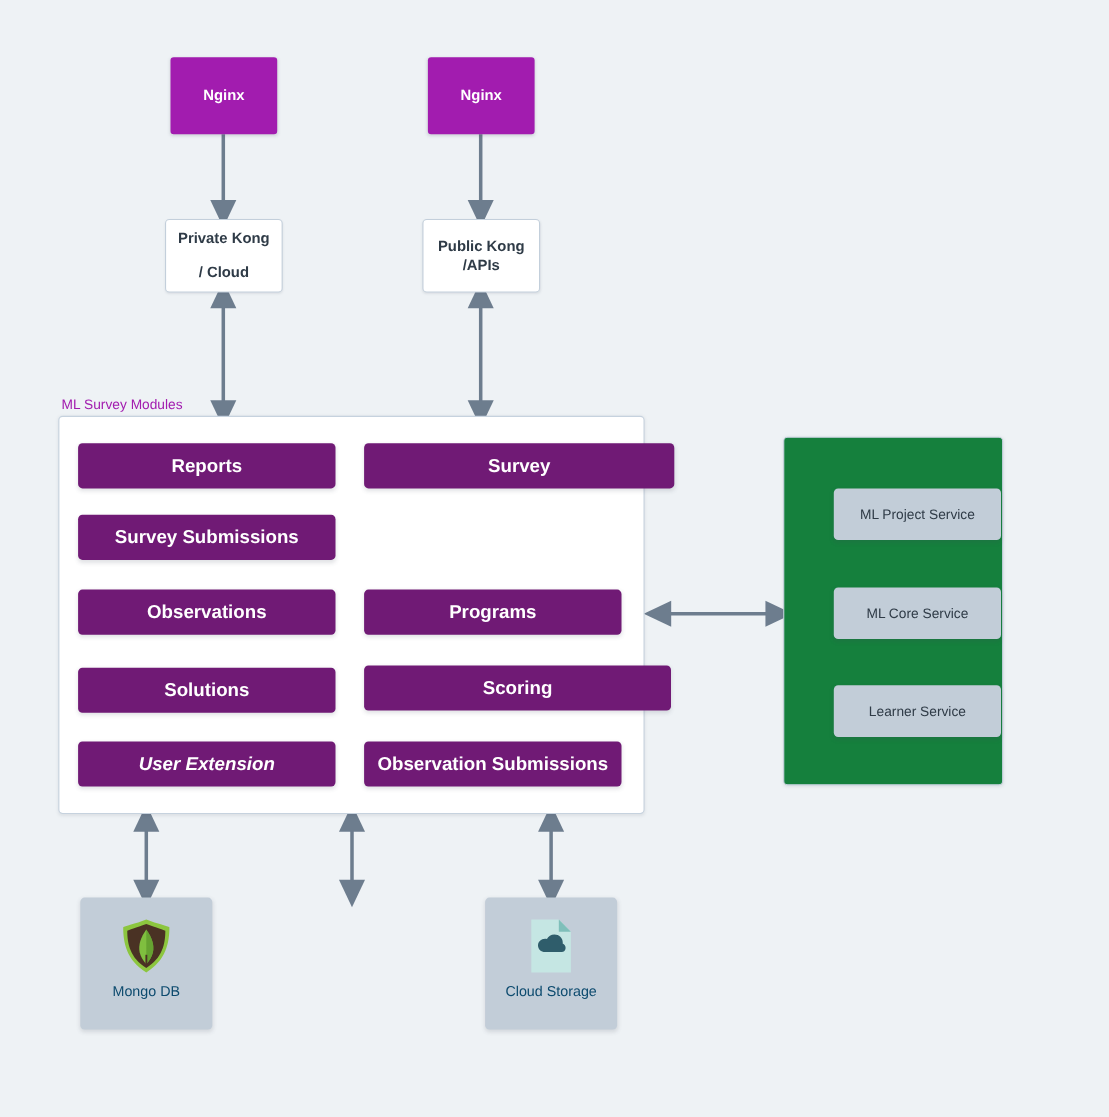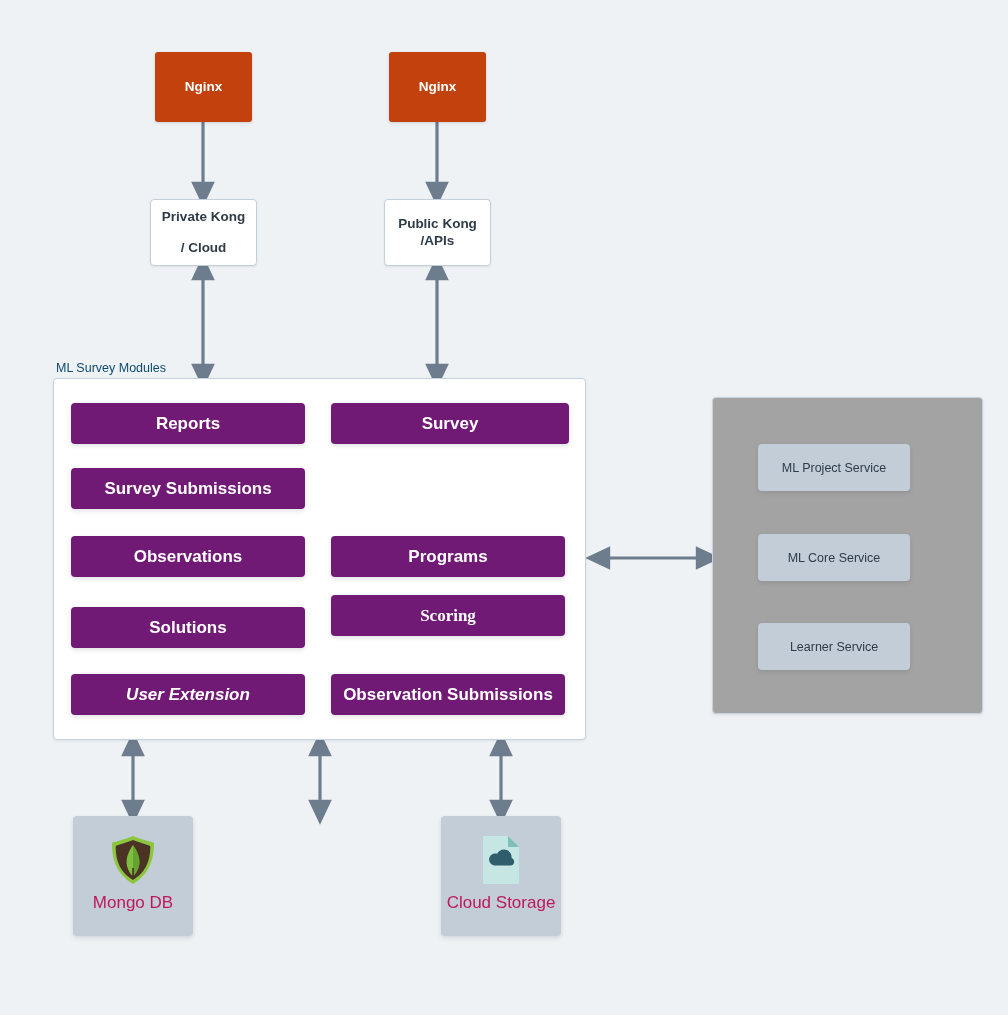--- a/index.html
+++ b/index.html
@@ -27,21 +27,21 @@
     box-sizing: border-box;
     display: flex;
     align-items: center;
     justify-content: center;
     text-align: center;
     line-height: 1.25;
   }
 
   
   .nginx-box {
-    background: #c2410c;
+    background: #a21caf;
     color: #ffffff;
     font-size: 13.5px;
     font-weight: bold;
     border-radius: 3px;
     box-shadow: 0 1px 3px rgba(60,70,90,0.18);
   }
 
   
   .kong-box {
     background: #ffffff;
@@ -64,21 +64,21 @@
     border: 1px solid #c6d2de;
     border-radius: 4px;
     box-shadow: 0 1px 3px rgba(60,70,90,0.10);
     box-sizing: border-box;
   }
   .modules-label {
     position: absolute;
     left: 56px;
     top: 361px;
     font-size: 12.5px;
-    color: #0c4a6e;
+    color: #a21caf;
     white-space: nowrap;
   }
   .module-btn {
     position: absolute;
     box-sizing: border-box;
     background: #701a75;
     color: #ffffff;
     font-size: 17px;
     font-weight: bold;
     border-radius: 4px;
@@ -87,23 +87,23 @@
     justify-content: center;
     box-shadow: 0 2px 4px rgba(60,70,90,0.16);
     white-space: nowrap;
   }
 
   
   .services-panel {
     position: absolute;
     left: 712px;
     top: 397px;
-    width: 271px;
+    width: 200px;
     height: 317px;
-    background: #a3a3a3;
+    background: #15803d;
     border: 1px solid #c6d2de;
     border-radius: 4px;
     box-shadow: 0 1px 3px rgba(60,70,90,0.10);
     box-sizing: border-box;
   }
   .service-btn {
     position: absolute;
     box-sizing: border-box;
     background: #c2cdd8;
     color: #2f3b47;
@@ -133,22 +133,22 @@
   .store-icon {
     margin-top: 17px;
     width: 56px;
     height: 54px;
     display: flex;
     align-items: center;
     justify-content: center;
   }
   .store-label {
     margin-top: 6px;
-    font-size: 17px;
-    color: #be185d;
+    font-size: 13px;
+    color: #0c4a6e;
     white-space: nowrap;
   }
 
   
   .conn {
     position: absolute;
     pointer-events: none;
   }
 </style>
 </head>
@@ -230,27 +230,27 @@
     <div class="module-btn" style="left:17px;top:157px;width:234px;height:41px;">
       <span>Observations</span>
     </div>
     <div class="module-btn" style="left:17px;top:228px;width:234px;height:41px;">
       <span>Solutions</span>
     </div>
     <div class="module-btn" style="left:17px;top:295px;width:234px;height:41px;font-style:italic;">
       <span>User Extension</span>
     </div>
 
-    <div class="module-btn" style="left:277px;top:24px;width:238px;height:41px;">
+    <div class="module-btn" style="left:277px;top:24px;width:282px;height:41px;">
       <span>Survey</span>
     </div>
     <div class="module-btn" style="left:277px;top:157px;width:234px;height:41px;">
       <span>Programs</span>
     </div>
-    <div class="module-btn" style="left:277px;top:216px;width:234px;height:41px;font-family:Liberation Serif, serif;">
+    <div class="module-btn" style="left:277px;top:226px;width:279px;height:41px;">
       <span>Scoring</span>
     </div>
     <div class="module-btn" style="left:277px;top:295px;width:234px;height:41px;">
       <span>Observation Submissions</span>
     </div>
   </div>
 
   <div class="services-panel">
     <div class="service-btn" style="left:45px;top:46px;width:152px;height:47px;">
       <span>ML Project Service</span>

